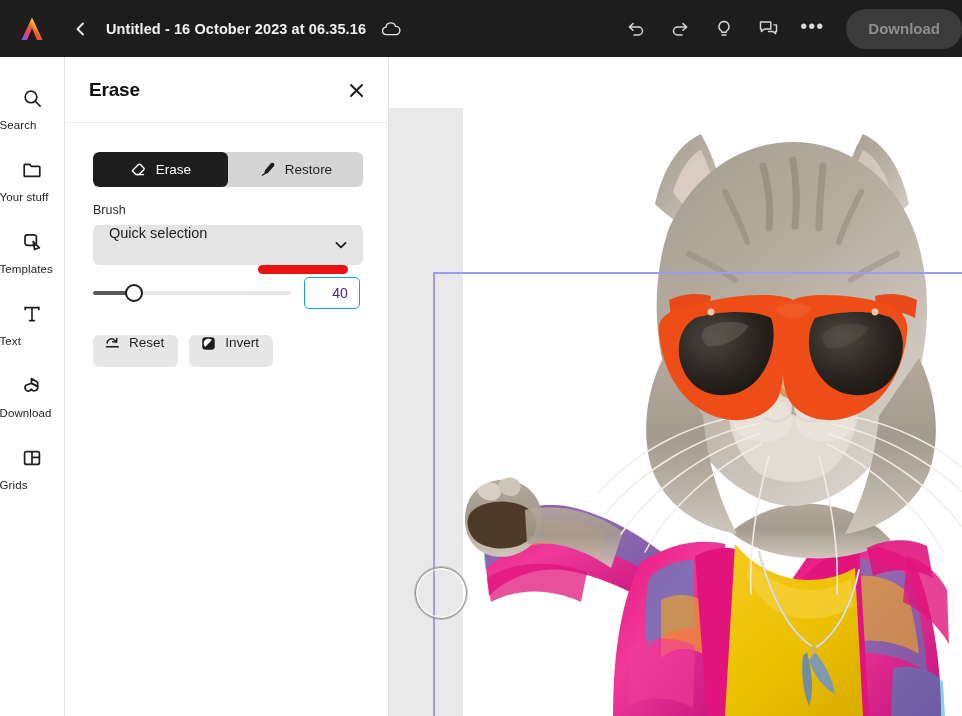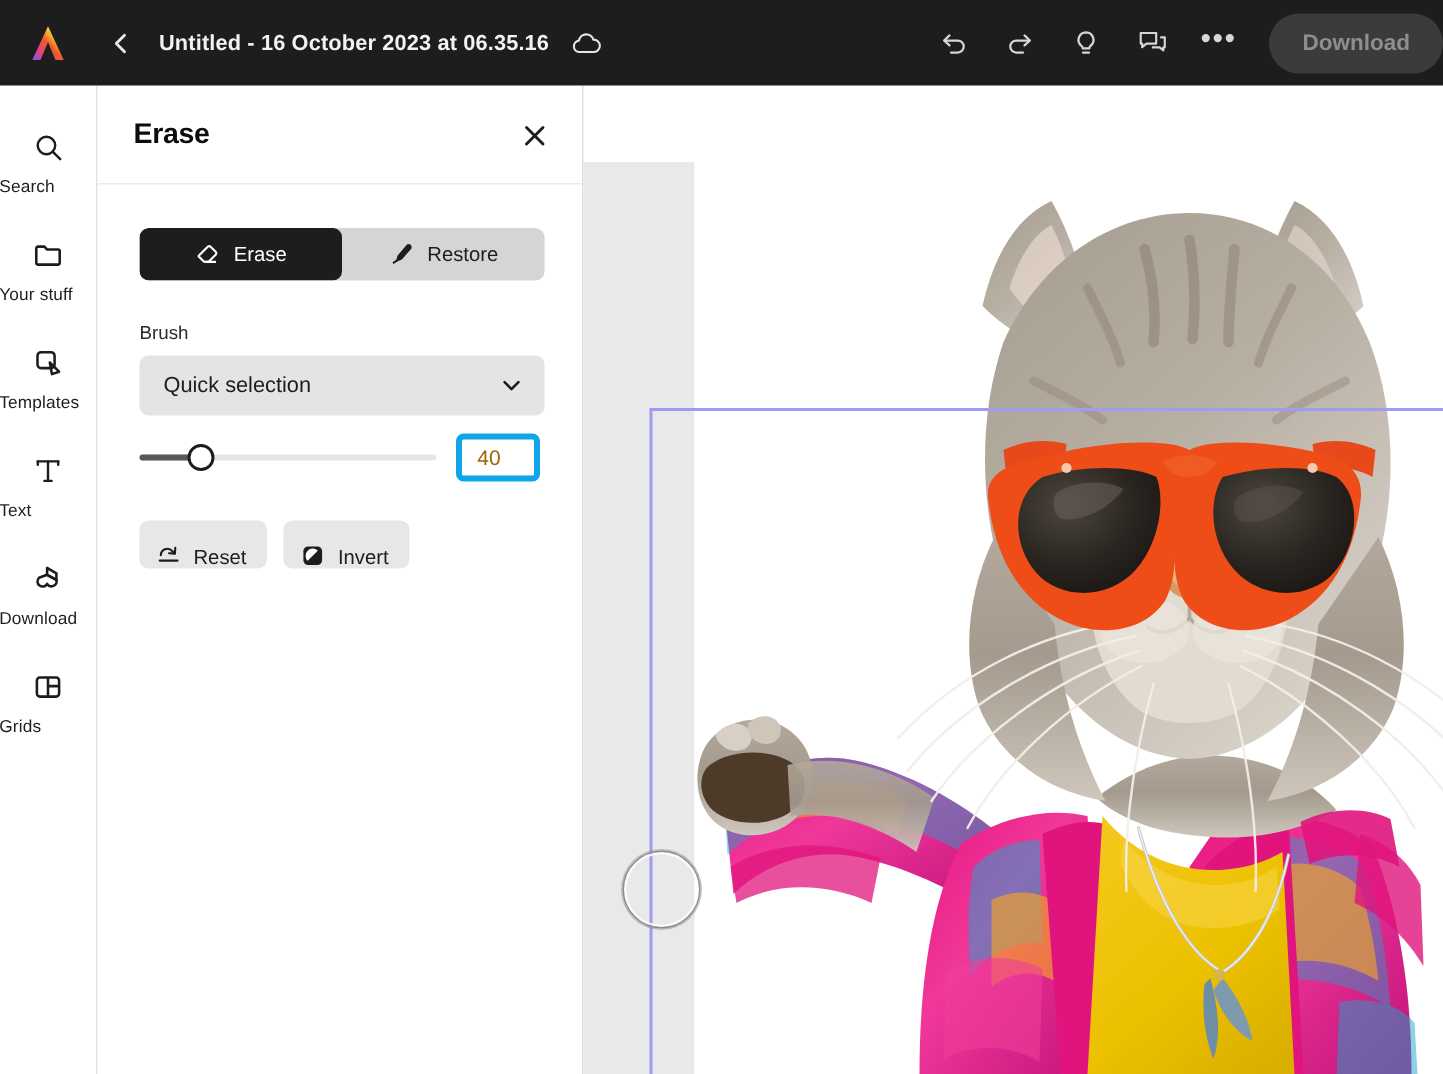--- a/index.html
+++ b/index.html
@@ -78,52 +78,52 @@
   .seg-btn {
     flex:1; display:flex; align-items:center; justify-content:center; gap:9px;
     font-size:13.5px; color:#1d1d1d;
   }
   .seg-btn.active { background:#1d1d1d; color:#ffffff; border-radius:6px; }
   .redbar {
     position:absolute; left:193px; top:142px; width:90px; height:9px;
     border-radius:5px; background:#e81212;
   }
 
-  .field-label { font-size:12.5px; color:#2b2b2b; margin-top:28px; margin-bottom:8px; }
+  .field-label { font-size:12.5px; color:#2b2b2b; margin-top:16px; margin-bottom:8px; }
   .select {
     width:270px; height:40px; background:#e4e4e4; border-radius:6px;
-    display:flex; align-items:center; padding:0 16px; position:relative;
+    display:flex; padding:0 16px; position:relative;
   }
   .select-value { font-size:14.5px; color:#1d1d1d; }
   .select-chev { position:absolute; right:14px; top:12px; color:#1d1d1d; }
 
   .size-row { display:flex; align-items:center; margin-top:12px; }
   .slider { position:relative; width:198px; height:18px; }
   .track {
     position:absolute; left:0; top:7px; width:198px; height:4px;
     border-radius:2px; background:#e6e6e6;
   }
   .track-fill {
     position:absolute; left:0; top:7px; width:44px; height:4px;
     border-radius:2px; background:#595959;
   }
   .knob {
     position:absolute; left:32px; top:0; width:18px; height:18px;
     border-radius:50%; background:#ffffff; border:2.5px solid #1d1d1d;
   }
   .num-box {
-    width:56px; height:32px; border:4px solid #0ea5e9; border-radius:5px;
-    margin-left:14px; display:flex; align-items:center; padding-left:10px;
-    font-size:14px; color:#a16207;
+    width:56px; height:32px; border:1px solid #0ea5e9; border-radius:5px;
+    margin-left:14px; display:flex; align-items:center; padding-left:27px;
+    font-size:14px; color:#4c1d95;
   }
 
   .btn-row { display:flex; gap:11px; margin-top:26px; }
   .gbtn {
     height:32px; border-radius:6px; background:#e7e7e7; display:flex;
-    align-items:flex-end; gap:8px; padding:0 14px 0 11px;
+    align-items:flex-start; gap:8px; padding:0 14px 0 11px;
     font-size:13.5px; color:#1d1d1d;
   }
 
   
   .canvas-white {
     position:absolute; left:389px; top:57px; width:573px; height:51px;
     background:#ffffff; z-index:5;
   }
   .canvas-gray {
     position:absolute; left:389px; top:108px; width:573px; height:608px;

